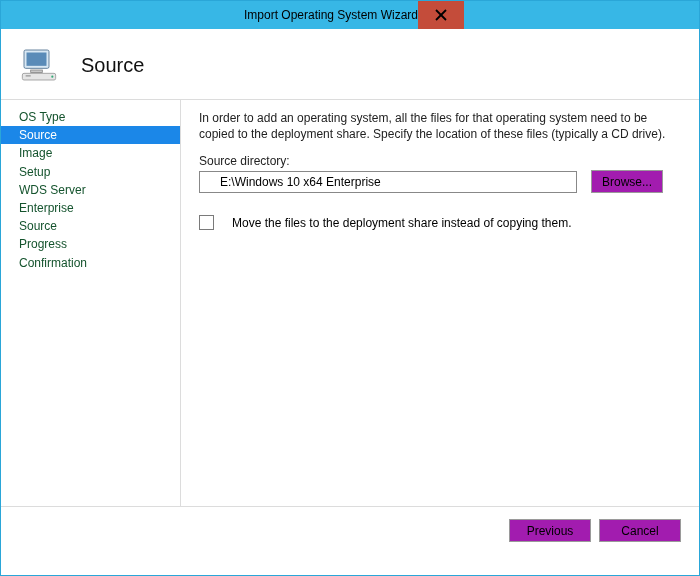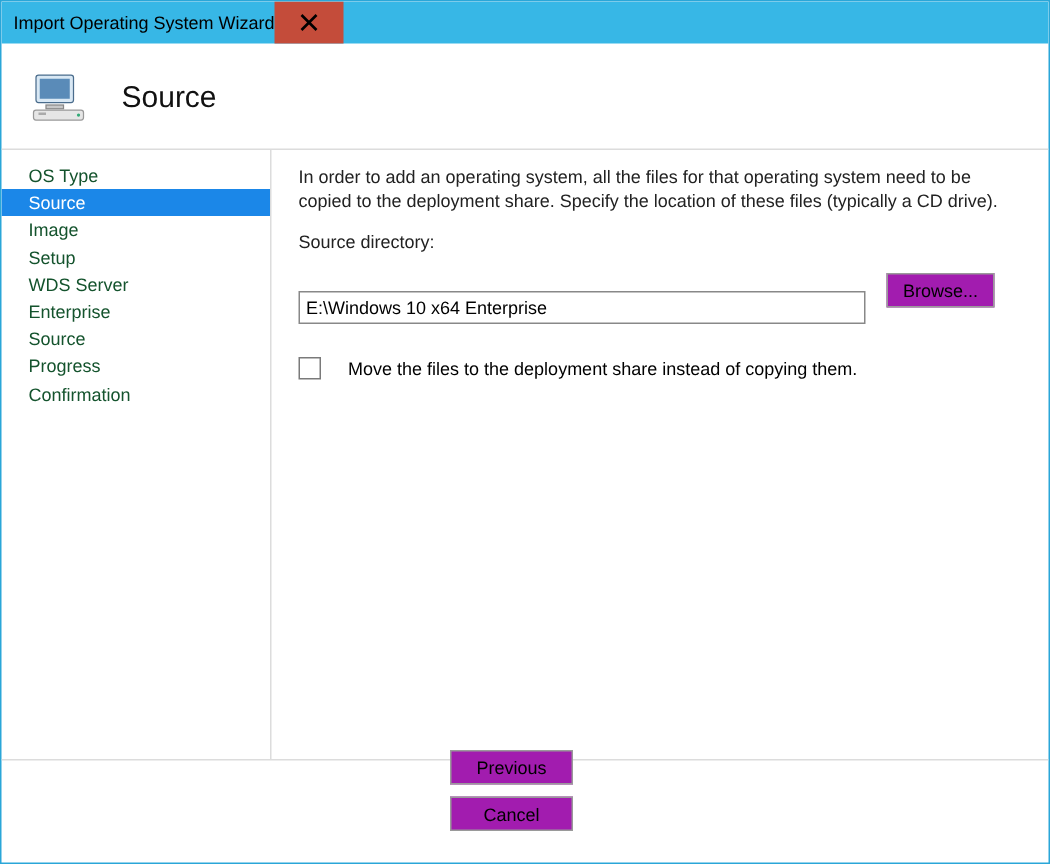--- a/index.html
+++ b/index.html
@@ -11,21 +11,21 @@
     width: 700px;
     height: 576px;
     overflow: hidden;
     border: 1px solid #2aa6d8;
   }
   .titlebar {
     height: 28px;
     background: #37b7e6;
     display: flex;
     align-items: center;
-    justify-content: flex-start;
+    justify-content: center;
     padding-left: 8px;
     color: #000;
   }
   .titlebar .title { font-size: 12px; }
   .close-btn {
     width: 46px;
     height: 28px;
     background: #c44c3a;
     display: flex;
     align-items: center;
@@ -74,24 +74,23 @@
     margin: 0 0 12px 0;
     line-height: 1.35;
     color: #222;
   }
   .field-label { margin-bottom: 2px; color: #222; }
   .src-row { display: flex; gap: 14px; align-items: center; }
   .src-input {
     flex: 0 0 378px;
     height: 22px;
     border: 1px solid #888;
-    padding: 0 4px;
+    padding: 0 20px;
     font-family: inherit;
     font-size: 12px;
-    margin-top: 24px;
   }
   .btn {
     height: 23px;
     min-width: 72px;
     background: #a21caf;
     border: 1px solid #9a9a9a;
     font-family: Liberation Sans, sans-serif;
     font-size: 12px;
     cursor: pointer;
     padding: 4px 10px;
@@ -110,21 +109,20 @@
     cursor: pointer;
   }
   .footer {
     border-top: 1px solid #dcdcdc;
     height: 48px;
     display: flex;
     align-items: center;
     justify-content: flex-end;
     gap: 8px;
     padding-right: 18px;
-    flex-direction: column;
   }
   .footer .btn { min-width: 82px; }
   .next-highlight {
     border: 2px solid #d11a1a;
     padding: 2px;
     display: inline-flex;
   }
   .next-highlight .btn { min-width: 82px; }
 </style>
 </head>

